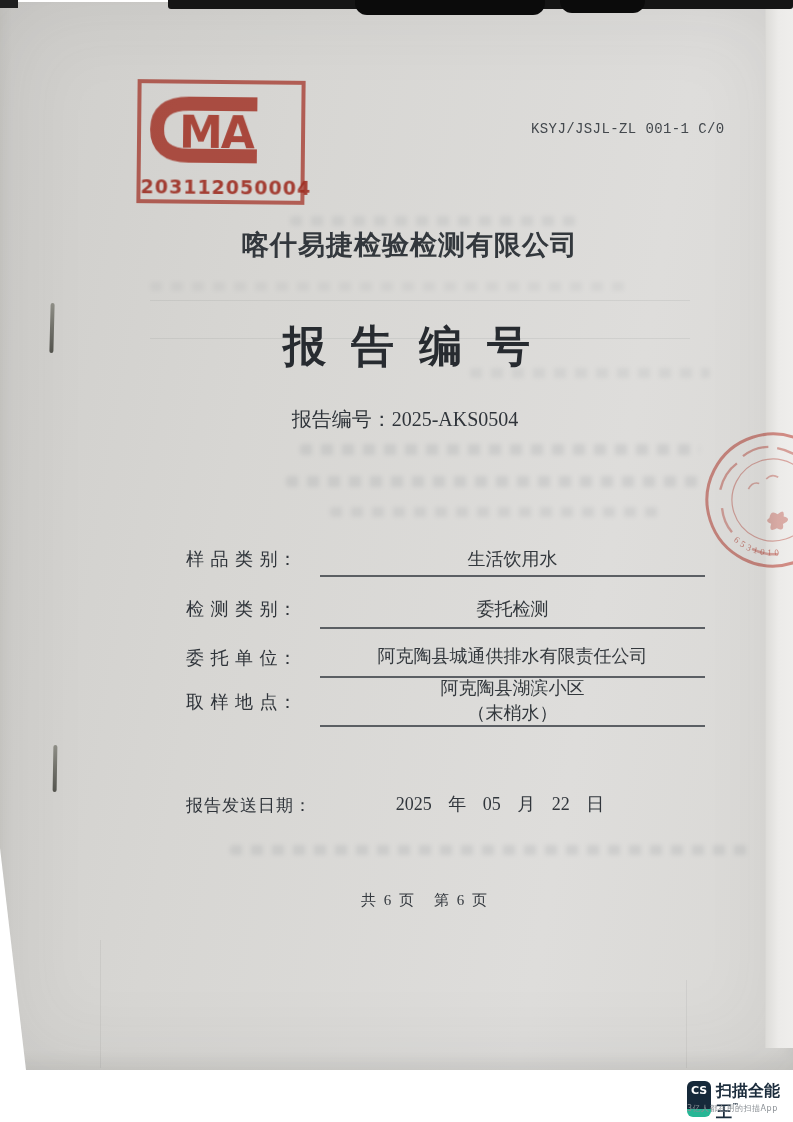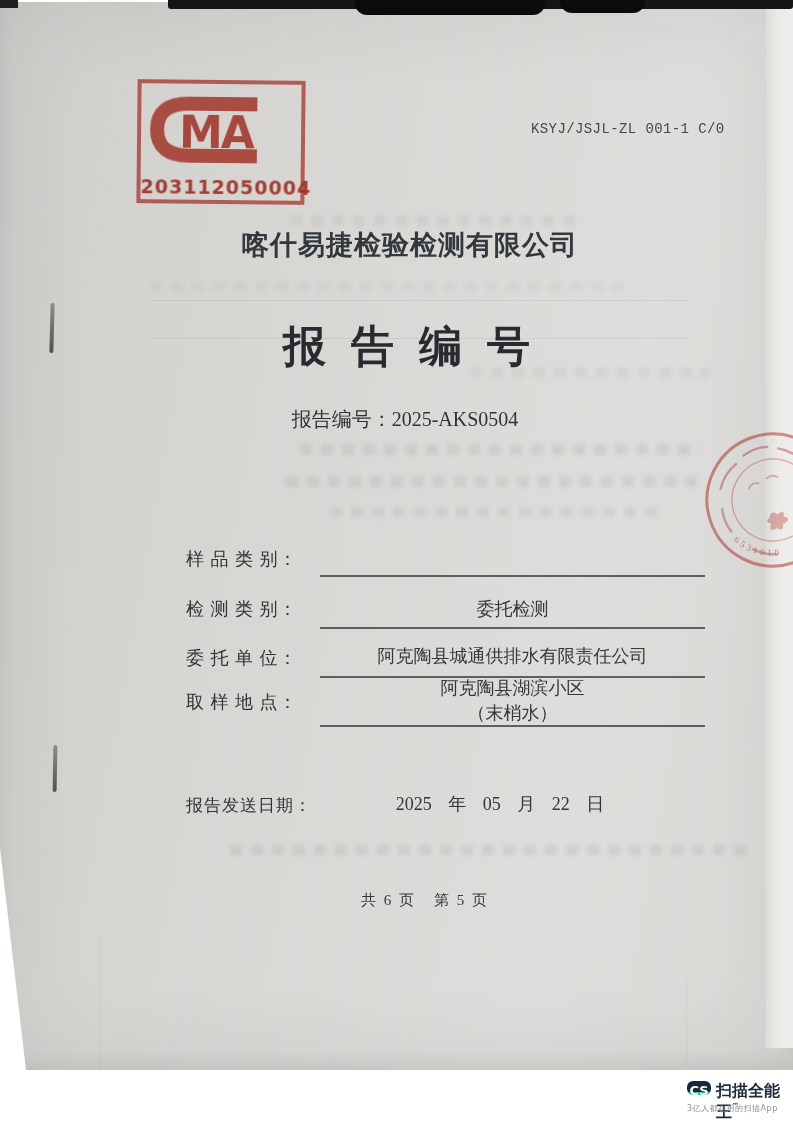--- a/index.html
+++ b/index.html
@@ -47,23 +47,23 @@
        font-family:"DejaVu Sans","Liberation Sans",sans-serif;
        font-size:19px;font-weight:700;color:rgba(187,50,36,.88);letter-spacing:1px;}
   
   .round-stamp{position:absolute;left:698px;top:420px;mix-blend-mode:multiply;opacity:.85;}
   
   .staple{position:absolute;width:4px;border-radius:2px;
           background:linear-gradient(#8e8e86,#53534d);}
   
   .footer{position:absolute;left:0;top:1072px;width:793px;height:50px;background:#ffffff;
           font-family:"DejaVu Sans","Liberation Sans",sans-serif;}
-  .cs-icon{position:absolute;left:687px;top:9px;width:24px;height:14px;border-radius:6px;
+  .cs-icon{position:absolute;left:687px;top:9px;width:24px;height:36px;border-radius:6px;
           background:linear-gradient(#16293a 0 77%,#27b695 77% 100%);
-          color:#fff;font-size:13px;font-weight:700;text-align:center;line-height:20px;}
+          color:#fff;font-size:11px;font-weight:700;text-align:center;line-height:20px;}
   .cs-name{position:absolute;left:716px;top:9px;font-size:16px;font-weight:700;color:#1b2c3c;}
   .cs-tm{font-size:7px;vertical-align:top;color:#1b2c3c;}
   .cs-tagline{position:absolute;left:687px;top:31px;width:101px;text-align:justify;
           font-size:8px;color:#8a8f94;letter-spacing:.5px;white-space:nowrap;}
 </style>
 </head>
 <body>
 
 <div class="page">
 
@@ -103,40 +103,41 @@
 
   <div class="t company">喀什易捷检验检测有限公司</div>
 
   <div class="t title">报告编号</div>
 
   <div class="t repno">
     <span>报告编号：</span><span>2025-AKS0504</span>
   </div>
 
   <div class="t flabel" style="top:547px;">样 品 类 别：</div>
+  <div class="t fval" style="top:547px;">生活饮用水</div>
   <div class="fline" style="top:575px;"></div>
 
   <div class="t flabel" style="top:597px;">检 测 类 别：</div>
   <div class="t fval" style="top:597px;">委托检测</div>
   <div class="fline" style="top:627px;"></div>
 
   <div class="t flabel" style="top:646px;">委 托 单 位：</div>
   <div class="t fval" style="top:644px;">阿克陶县城通供排水有限责任公司</div>
   <div class="fline" style="top:676px;"></div>
 
   <div class="t flabel" style="top:690px;">取 样 地 点：</div>
   <div class="t fval" style="top:676px;">阿克陶县湖滨小区</div>
   <div class="t fval" style="top:701px;">（末梢水）</div>
   <div class="fline" style="top:725px;"></div>
 
   <div class="t flabel datelabel" style="top:794px;">报告发送日期：</div>
   <div class="t dateval">2025 年 05 月 22 日</div>
 
   <div class="t pagin">
-    <span>共 6 页</span><span class="sep"></span><span>第 5 页</span>
+    <span>共 6 页</span><span class="sep"></span><span>第 6 页</span>
   </div>
 
   <svg class="round-stamp" width="150" height="160" viewBox="0 0 150 160">
     <g transform="rotate(-18 75 80)" fill="none" stroke="#cd5a4e">
       <circle cx="75" cy="80" r="66" stroke-width="3" opacity=".75"></circle>
       <circle cx="75" cy="80" r="41" stroke-width="1.2" opacity=".55"></circle>
       <path d="M28 54 q9 -15 24 -20" stroke-width="2.4" opacity=".6"></path>
       <path d="M60 29 q14 -5 27 -1" stroke-width="2.4" opacity=".6"></path>
       <path d="M95 32 q13 7 20 19" stroke-width="2.4" opacity=".6"></path>
       <path d="M24 72 q-3 14 2 26" stroke-width="2.4" opacity=".55"></path>

